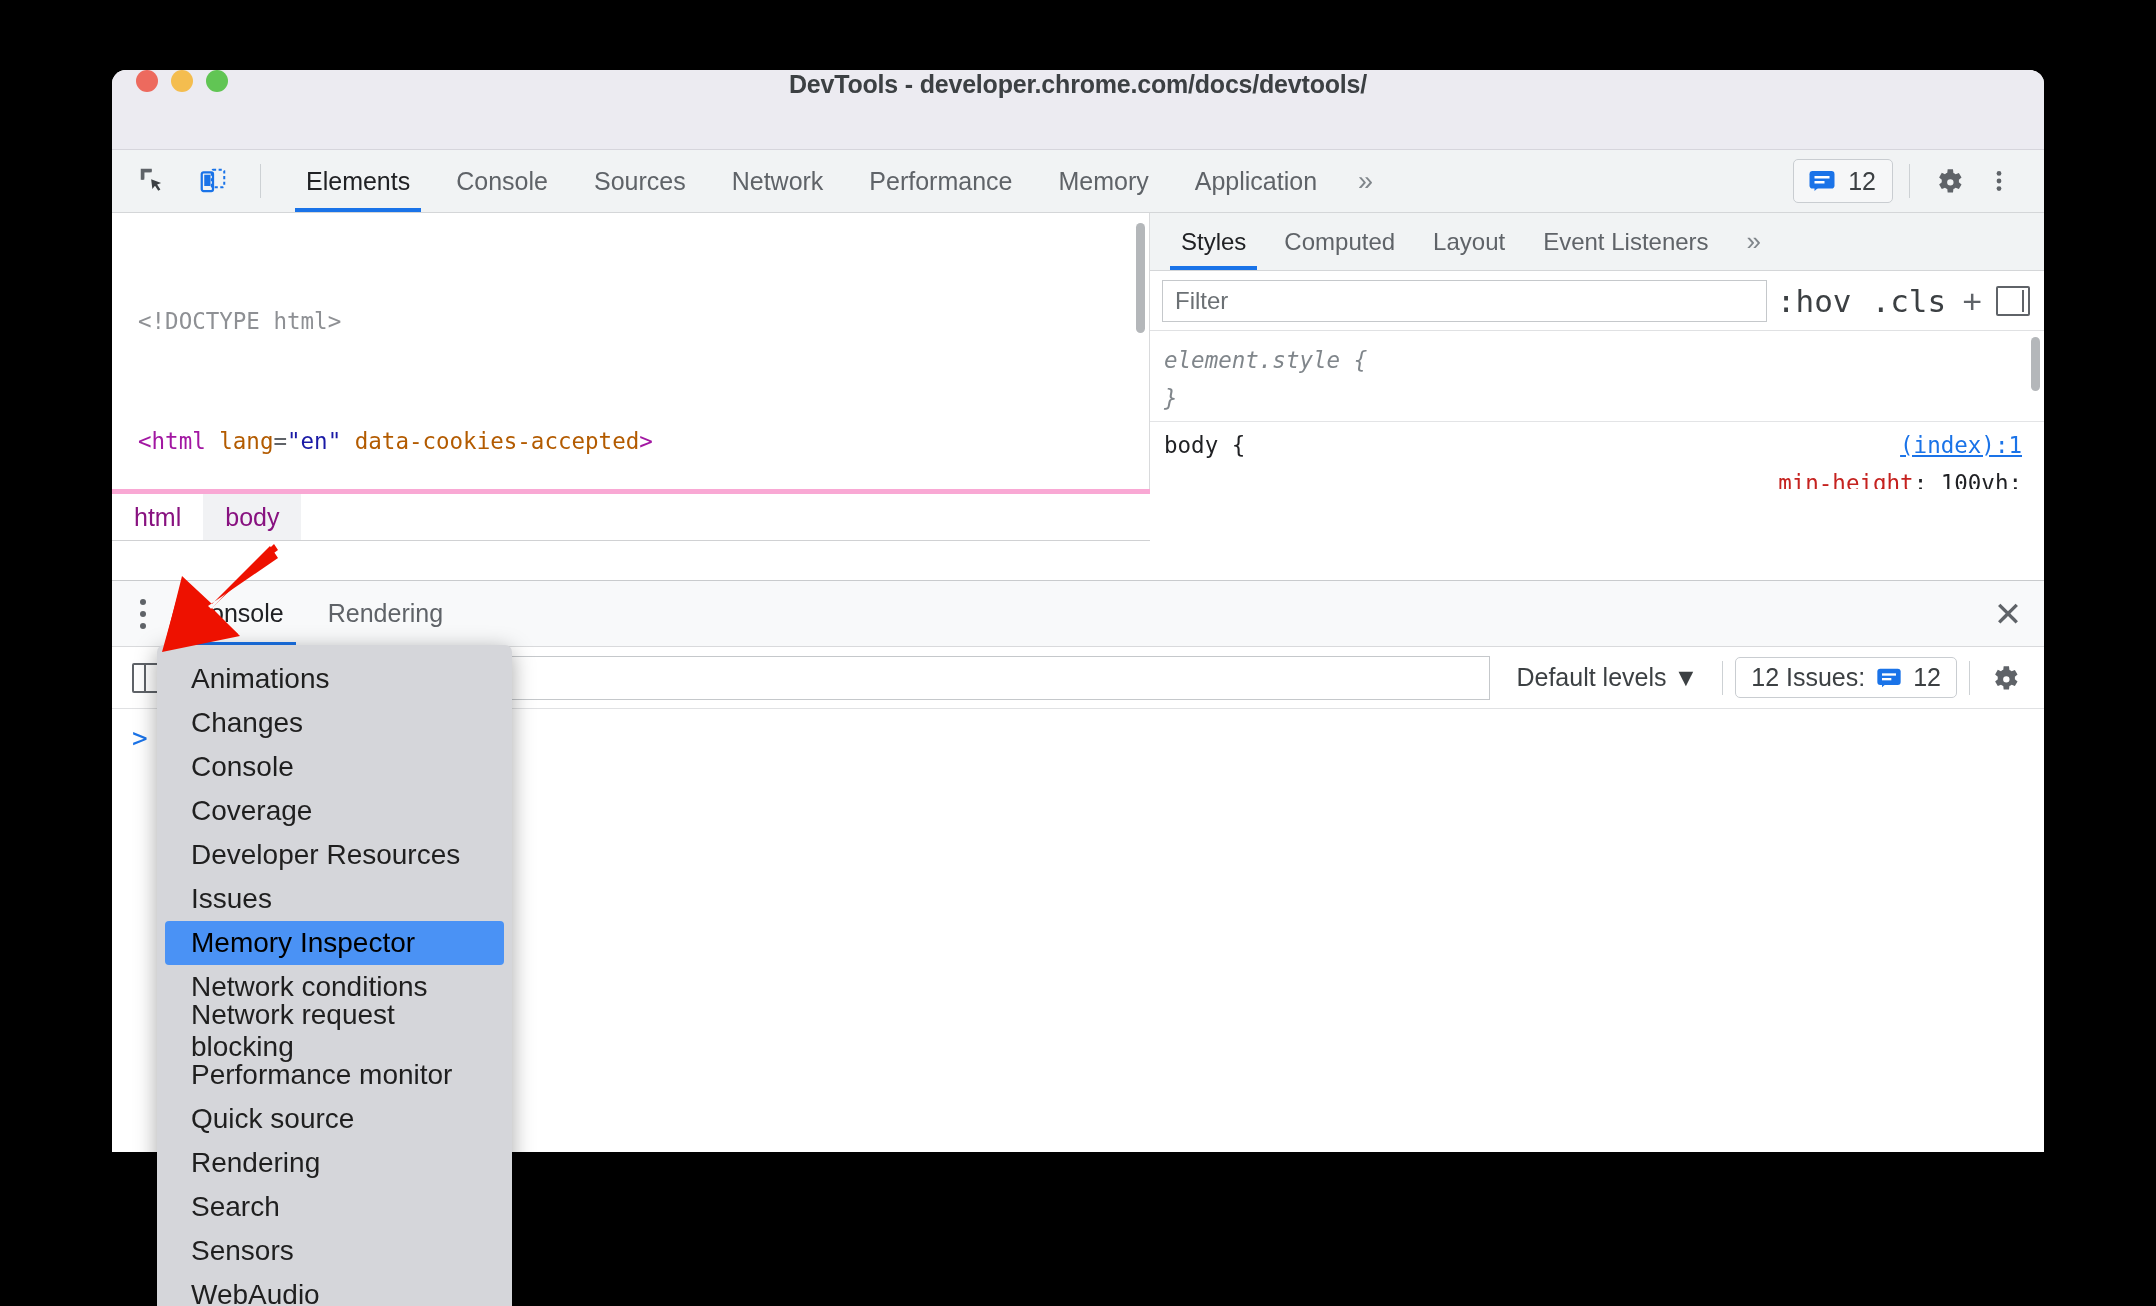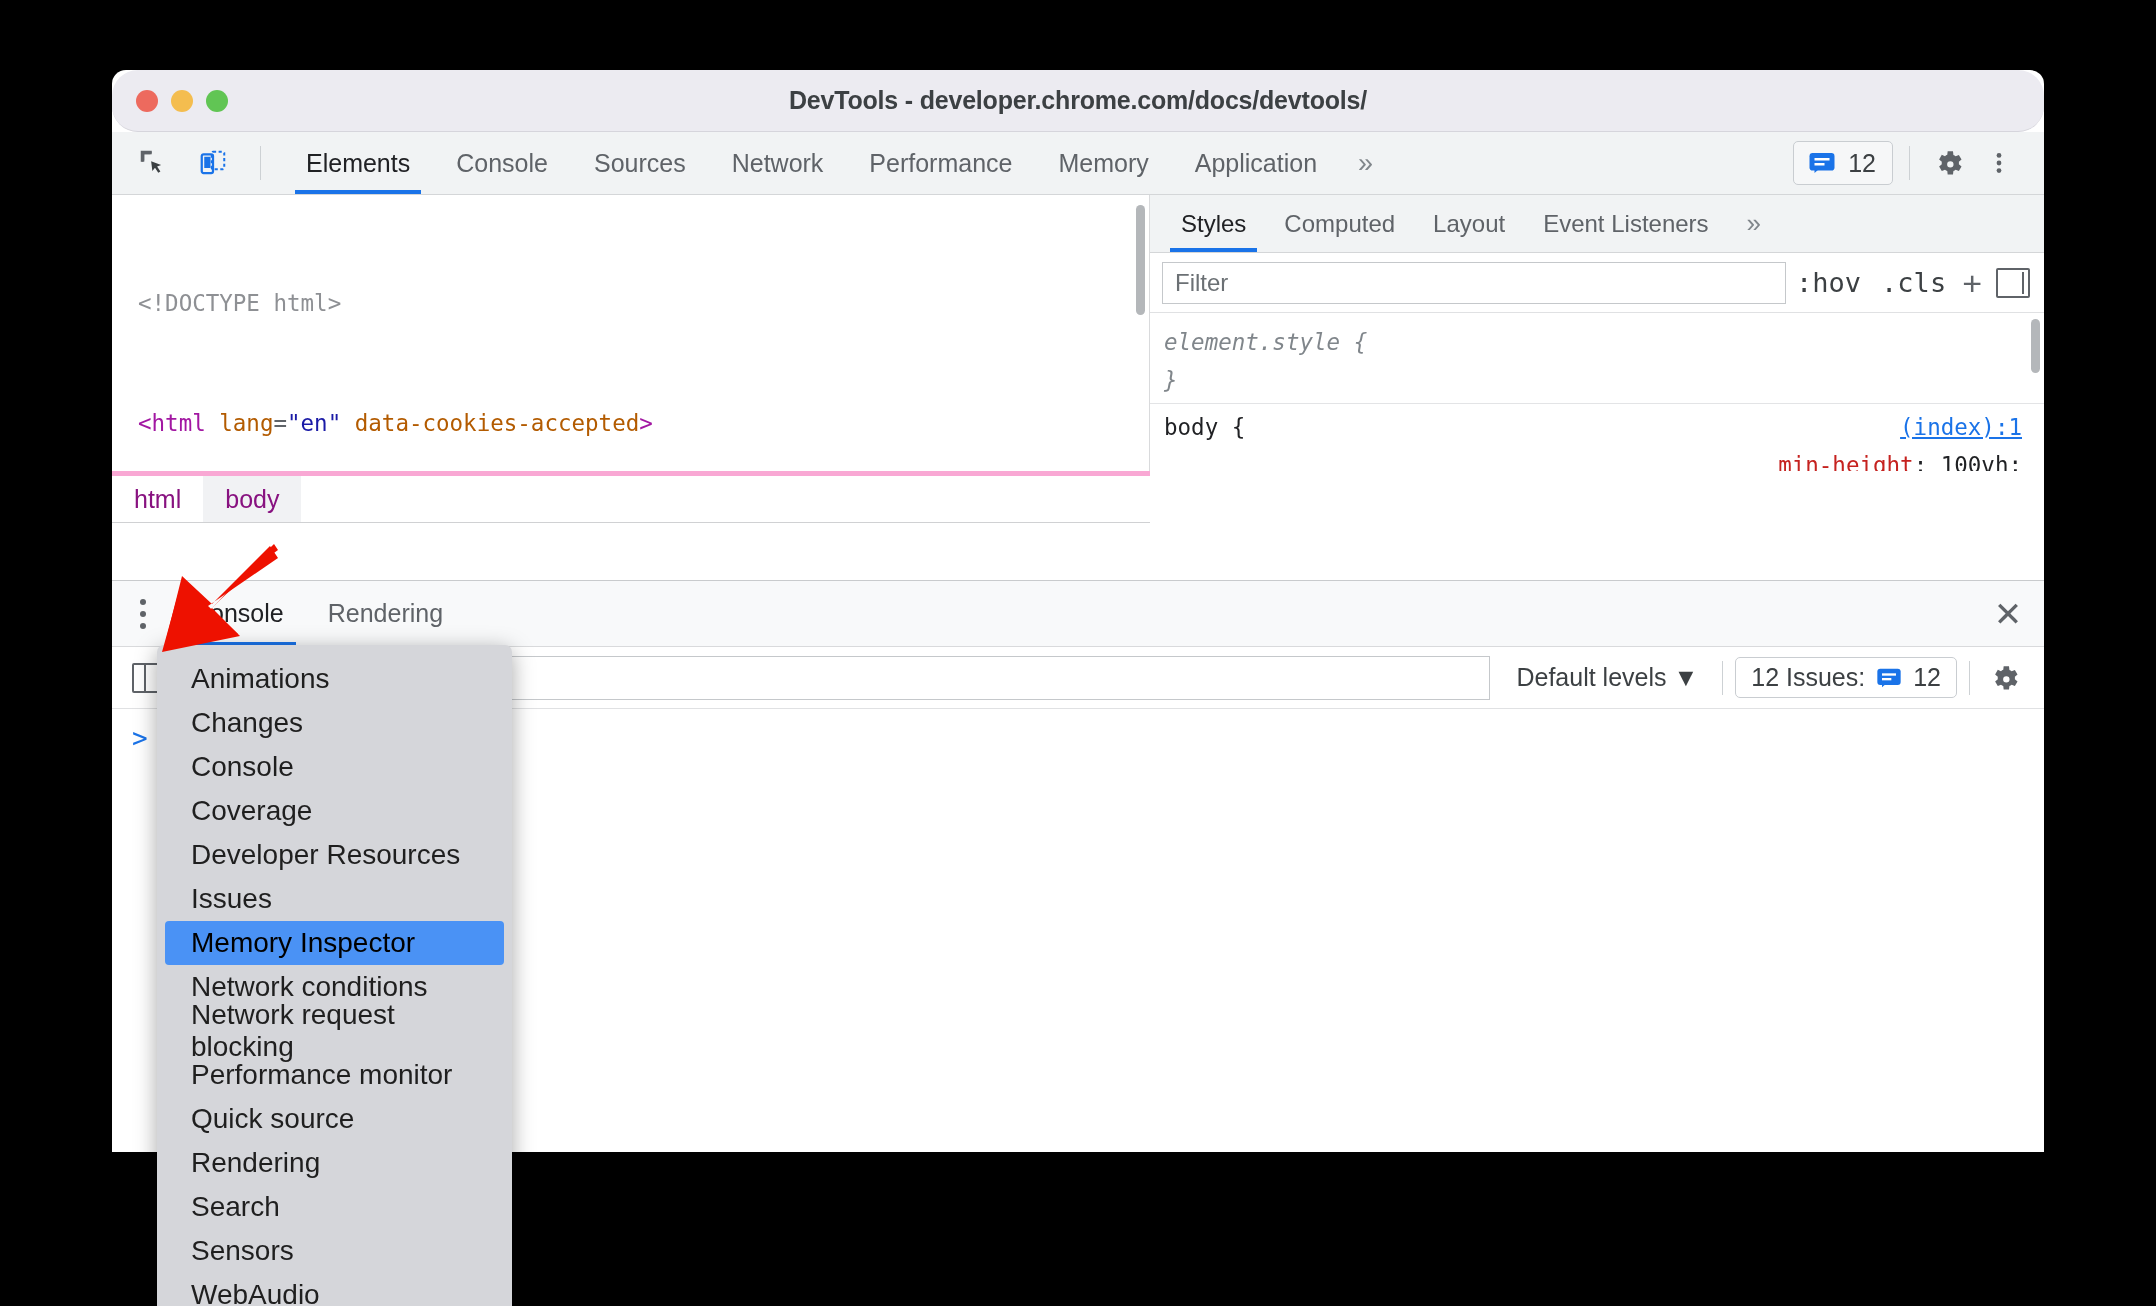--- a/index.html
+++ b/index.html
@@ -14,23 +14,23 @@
   
   .window {
     position: absolute; left: 112px; top: 70px;
     width: 1932px; height: 1082px;
     background: #fff;
     border-radius: 14px 14px 0 0;
     overflow: hidden;
     box-shadow: 0 10px 44px rgba(0,0,0,0.55);
   }
   .titlebar {
-    height: 62px; background: #ecebf1;
+    height: 80px; background: #ecebf1;
     border-bottom: 1px solid #d6d5dc;
-    display: flex; align-items: center; position: relative; border-radius: 26px;
+    display: flex; align-items: flex-start; position: relative;
   }
   .traffic { display: flex; gap: 13px; margin-left: 24px; }
   .dot { width: 22px; height: 22px; border-radius: 50%; }
   .dot.red { background: #ed6a5e; }
   .dot.yellow { background: #f4bd4f; }
   .dot.green { background: #61c554; }
   .win-title {
     position: absolute; left: 0; right: 0; text-align: center;
     font-size: 25px; font-weight: bold; color: #3c4043;
     letter-spacing: -0.2px;
@@ -112,21 +112,21 @@
   .stab.chev { font-size: 26px; color: #80868b; }
   .filterbar {
     height: 60px; display: flex; align-items: center; gap: 0;
     padding: 0 14px 0 12px; border-bottom: 1px solid #e0e1e3; background:#fff;
   }
   .filterbox {
     flex: 1; height: 42px; border: 1px solid #c5c8cb; background: #fff;
     display: flex; align-items: center; padding: 0 12px;
     font-size: 24px; color: #6b7074;
   }
-  .hovbtn { font-family: "DejaVu Sans Mono", monospace; font-size: 27px; color: #3c4043; padding: 0 10px; }
+  .hovbtn { font-family: "DejaVu Sans Mono", monospace; font-size: 31px; color: #3c4043; padding: 0 10px; }
   .plusbtn { font-size: 34px; color: #5f6368; padding: 0 6px; line-height: 1; }
   .sidebtn {
     width: 34px; height: 30px; border: 2px solid #5f6368; border-radius: 2px;
     display: flex; align-items: center; justify-content: center; margin-left: 8px;
     position: relative;
   }
   .sidebtn::after {
     content: ""; position: absolute; right: 4px; top: 2px; bottom: 2px; width: 2px; background: #5f6368;
   }
   .cssbody {

